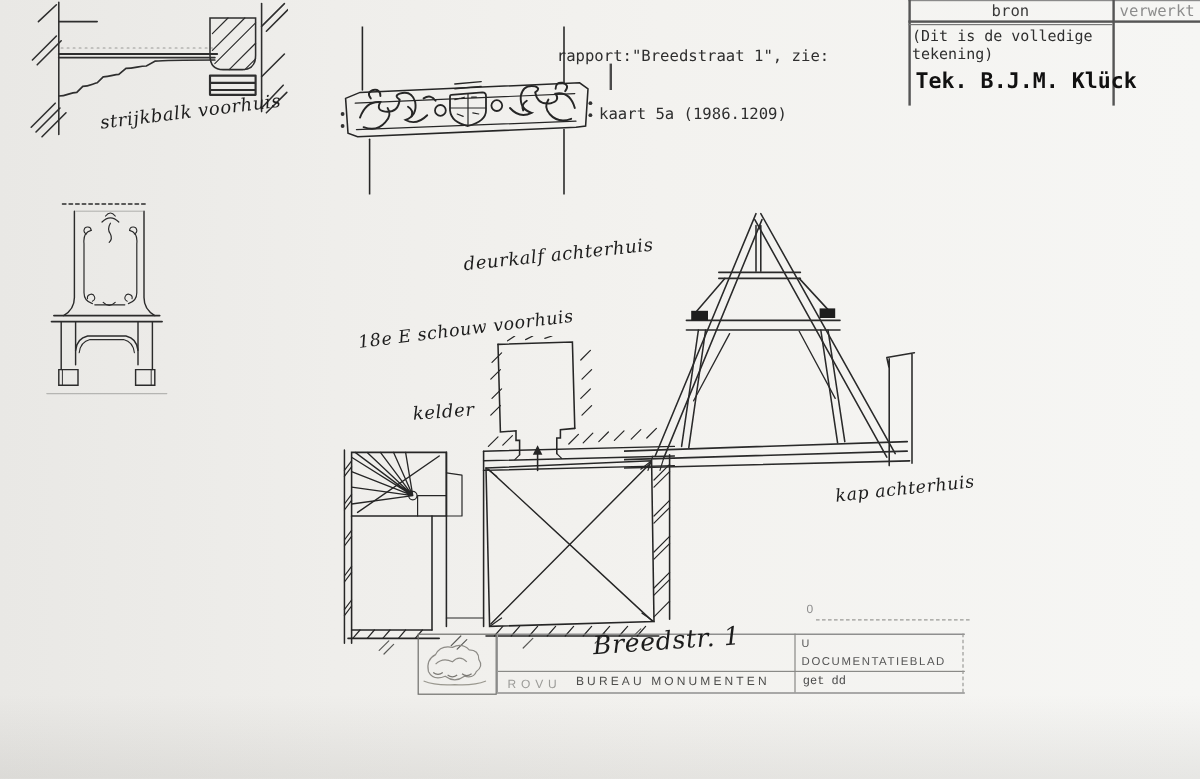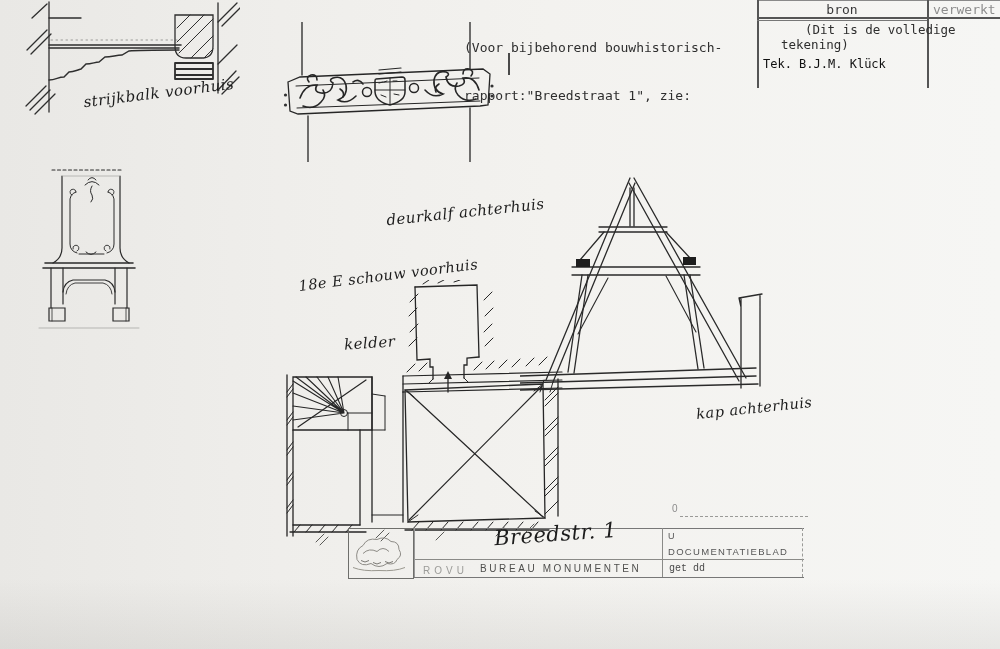--- a/index.html
+++ b/index.html
@@ -5,48 +5,48 @@
   html,body{margin:0;padding:0;}
   body{background:#d8d7d4;}
   .canvas{
     position:relative;width:1000px;height:649px;overflow:hidden;
     background:linear-gradient(90deg,#e9e8e5 0%,#efeeeb 28%,#f3f2ef 55%,#f6f6f4 100%);
     font-family:"Liberation Sans",sans-serif;
   }
   .shade-bottom{position:absolute;left:0;bottom:0;width:100%;height:70px;
     background:linear-gradient(rgba(0,0,0,0),rgba(120,118,112,.12));}
   .abs{position:absolute;}
-  .typed{font-family:"DejaVu Sans Mono",monospace;color:#2e2e2e;white-space:pre;}
+  .typed{font-family:"DejaVu Sans Mono",monospace;color:#2e2e2e;white-space:pre;text-align:center;}
   .hand{font-family:"DejaVu Serif",serif;font-style:italic;color:#1c1c1c;white-space:nowrap;letter-spacing:.5px;}
   .tech{font-family:"Liberation Sans",sans-serif;color:#555;white-space:nowrap;}
   .line{position:absolute;background:#555;}
   svg{display:block;}
 </style>
 </head>
 <body>
 
 <div class="canvas">
 
   <div class="abs typed" style="left:464px;top:8px;font-size:13px;line-height:16px;">
-    <div>(Voor bijbehorend bouwhistorisch-</div>
     <div>rapport:"Breedstraat 1", zie:</div>
+    <div>kaart 5a (1986.1209)</div>
   </div>
   <div class="abs" style="left:508px;top:53px;width:1.5px;height:22px;background:#4a4a4a;"></div>
 
   <div class="abs" style="left:757px;top:0;width:243px;height:88px;">
     <div class="line" style="left:0;top:0;width:243px;height:1px;background:#8a8a8a;"></div>
     <div class="line" style="left:0;top:0;width:1.5px;height:88px;"></div>
     <div class="line" style="left:170px;top:0;width:1.5px;height:88px;"></div>
     <div class="line" style="left:0;top:17px;width:243px;height:1.5px;"></div>
     <div class="line" style="left:0;top:20px;width:170px;height:1px;background:#777;"></div>
     <div class="abs typed" style="left:0;top:2px;width:170px;text-align:center;font-size:13px;color:#3a3a3a;">bron</div>
     <div class="abs typed" style="left:176px;top:2px;font-size:13px;color:#8d8d8d;">verwerkt</div>
-    <div class="abs typed" style="left:3px;top:22px;font-size:12.5px;padding-left:45px;">(Dit is de volledige</div>
-    <div class="abs typed" style="left:3px;top:37px;font-size:12.5px;padding-left:21px;">tekening)</div>
-    <div class="abs typed" style="left:6px;top:57px;font-size:12px;font-weight:normal;color:#111;">Tek. B.J.M. Klück</div>
+    <div class="abs typed" style="left:3px;top:22px;font-size:12.5px;">(Dit is de volledige</div>
+    <div class="abs typed" style="left:3px;top:37px;font-size:12.5px;">tekening)</div>
+    <div class="abs typed" style="left:6px;top:57px;font-size:18px;font-weight:bold;color:#111;">Tek. B.J.M. Klück</div>
   </div>
 
   <svg class="abs" style="left:25px;top:0;" width="215" height="118" viewBox="0 0 215 118">
     <g stroke="#2e2e2e" stroke-width="1.3" fill="none" stroke-linecap="round">
       <path d="M24,2 V112"></path>
       <path d="M24,18 H56"></path>
       <path d="M7,18 L22,4"></path>
       <path d="M2,50 L22,30 M6,54 L26,34"></path>
       <path d="M1,106 L21,86 M5,110 L25,90 M10,114 L30,94"></path>
       <path d="M26,40 H152" stroke="#9a9a97" stroke-dasharray="1.5,3.5" stroke-width="1"></path>

